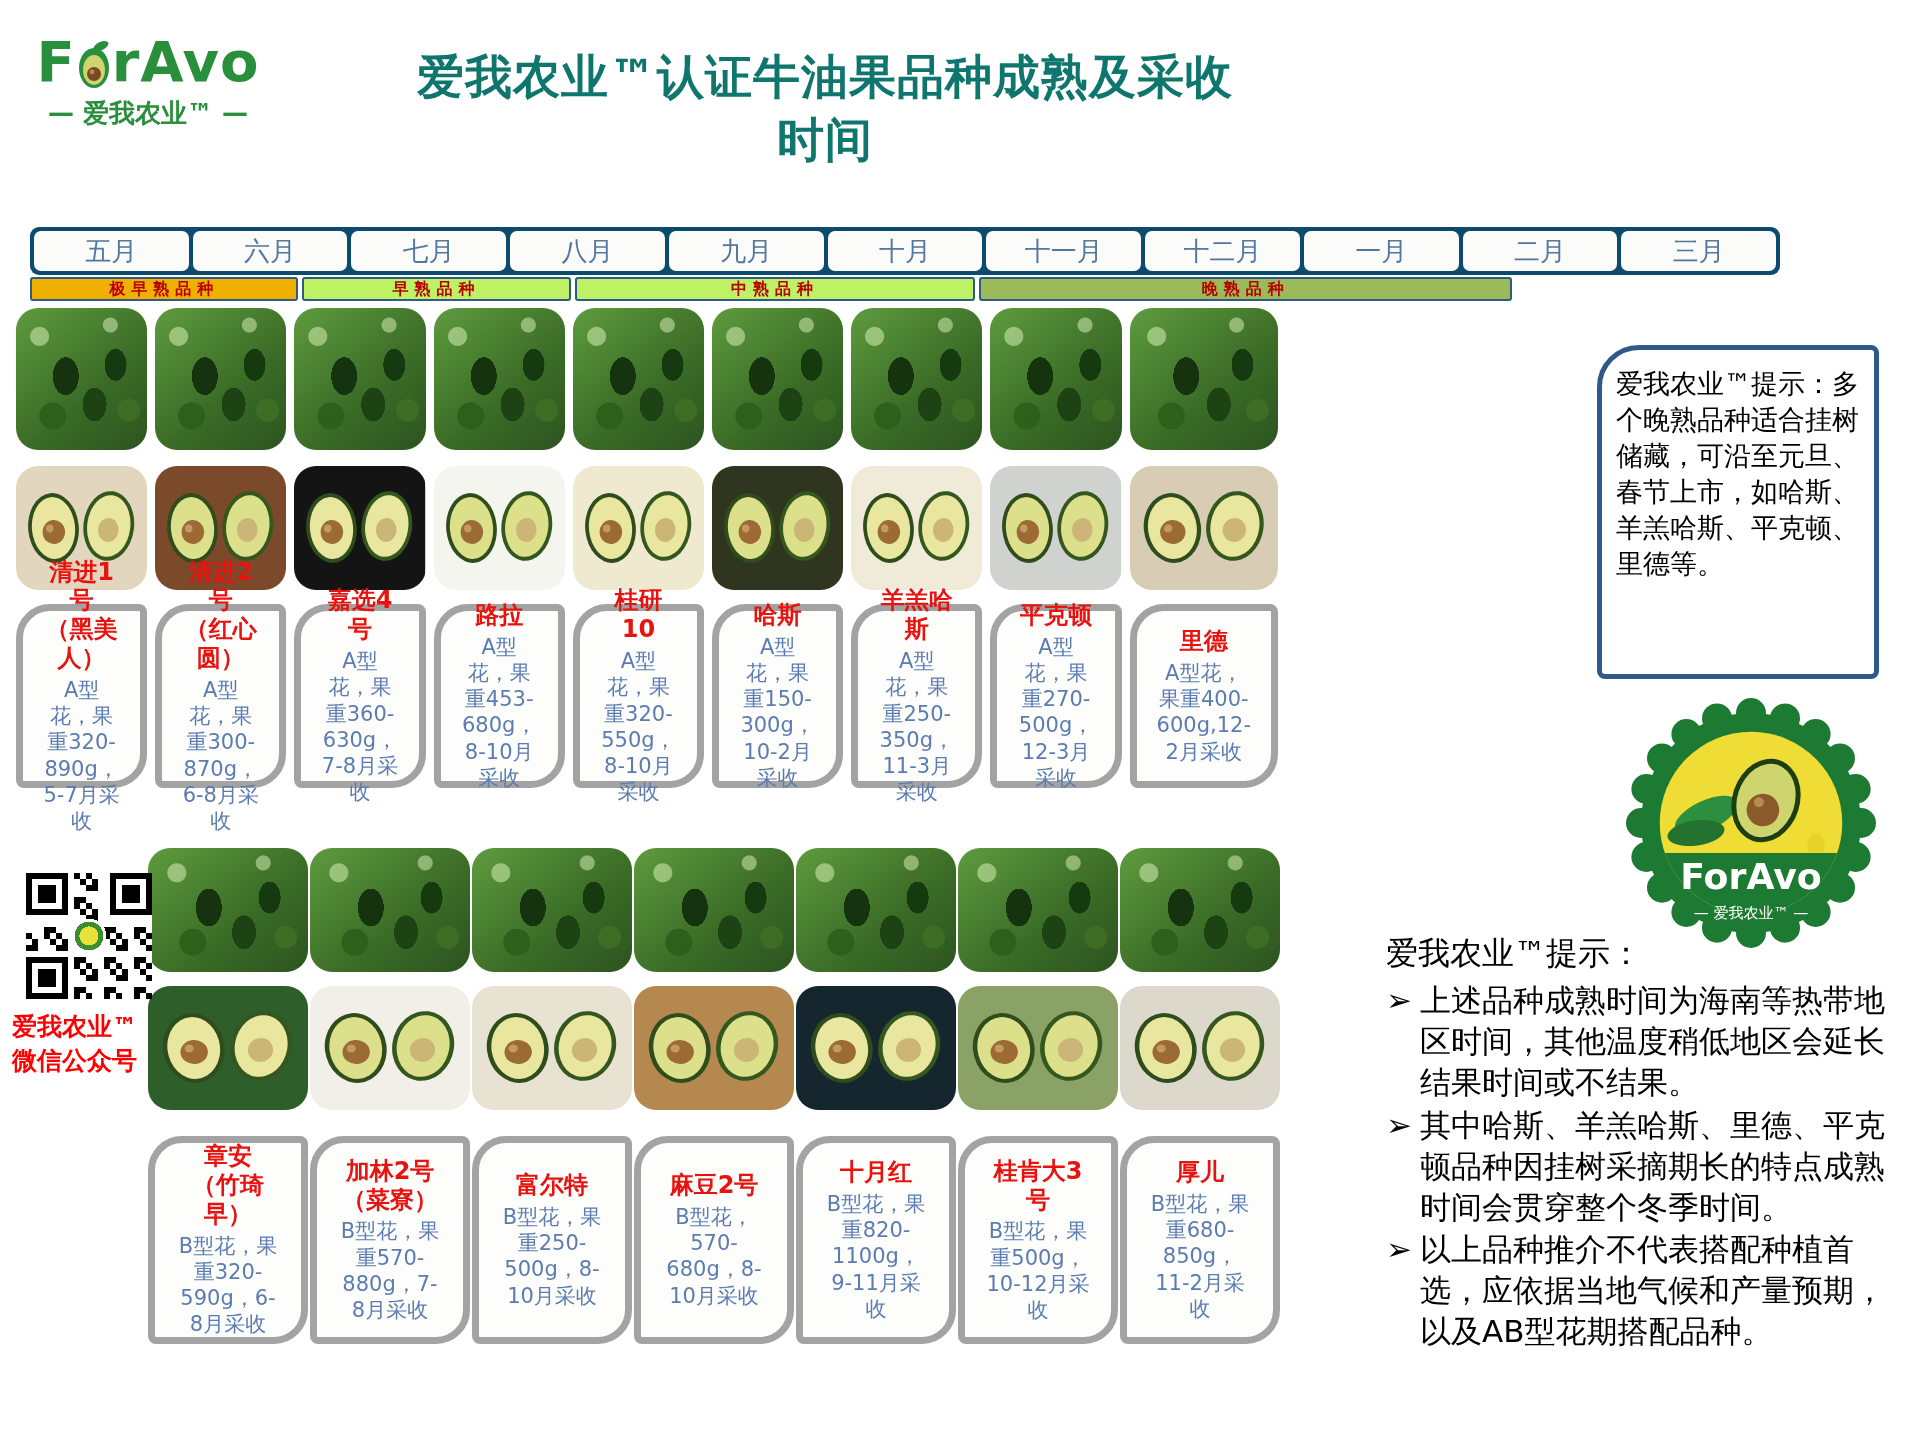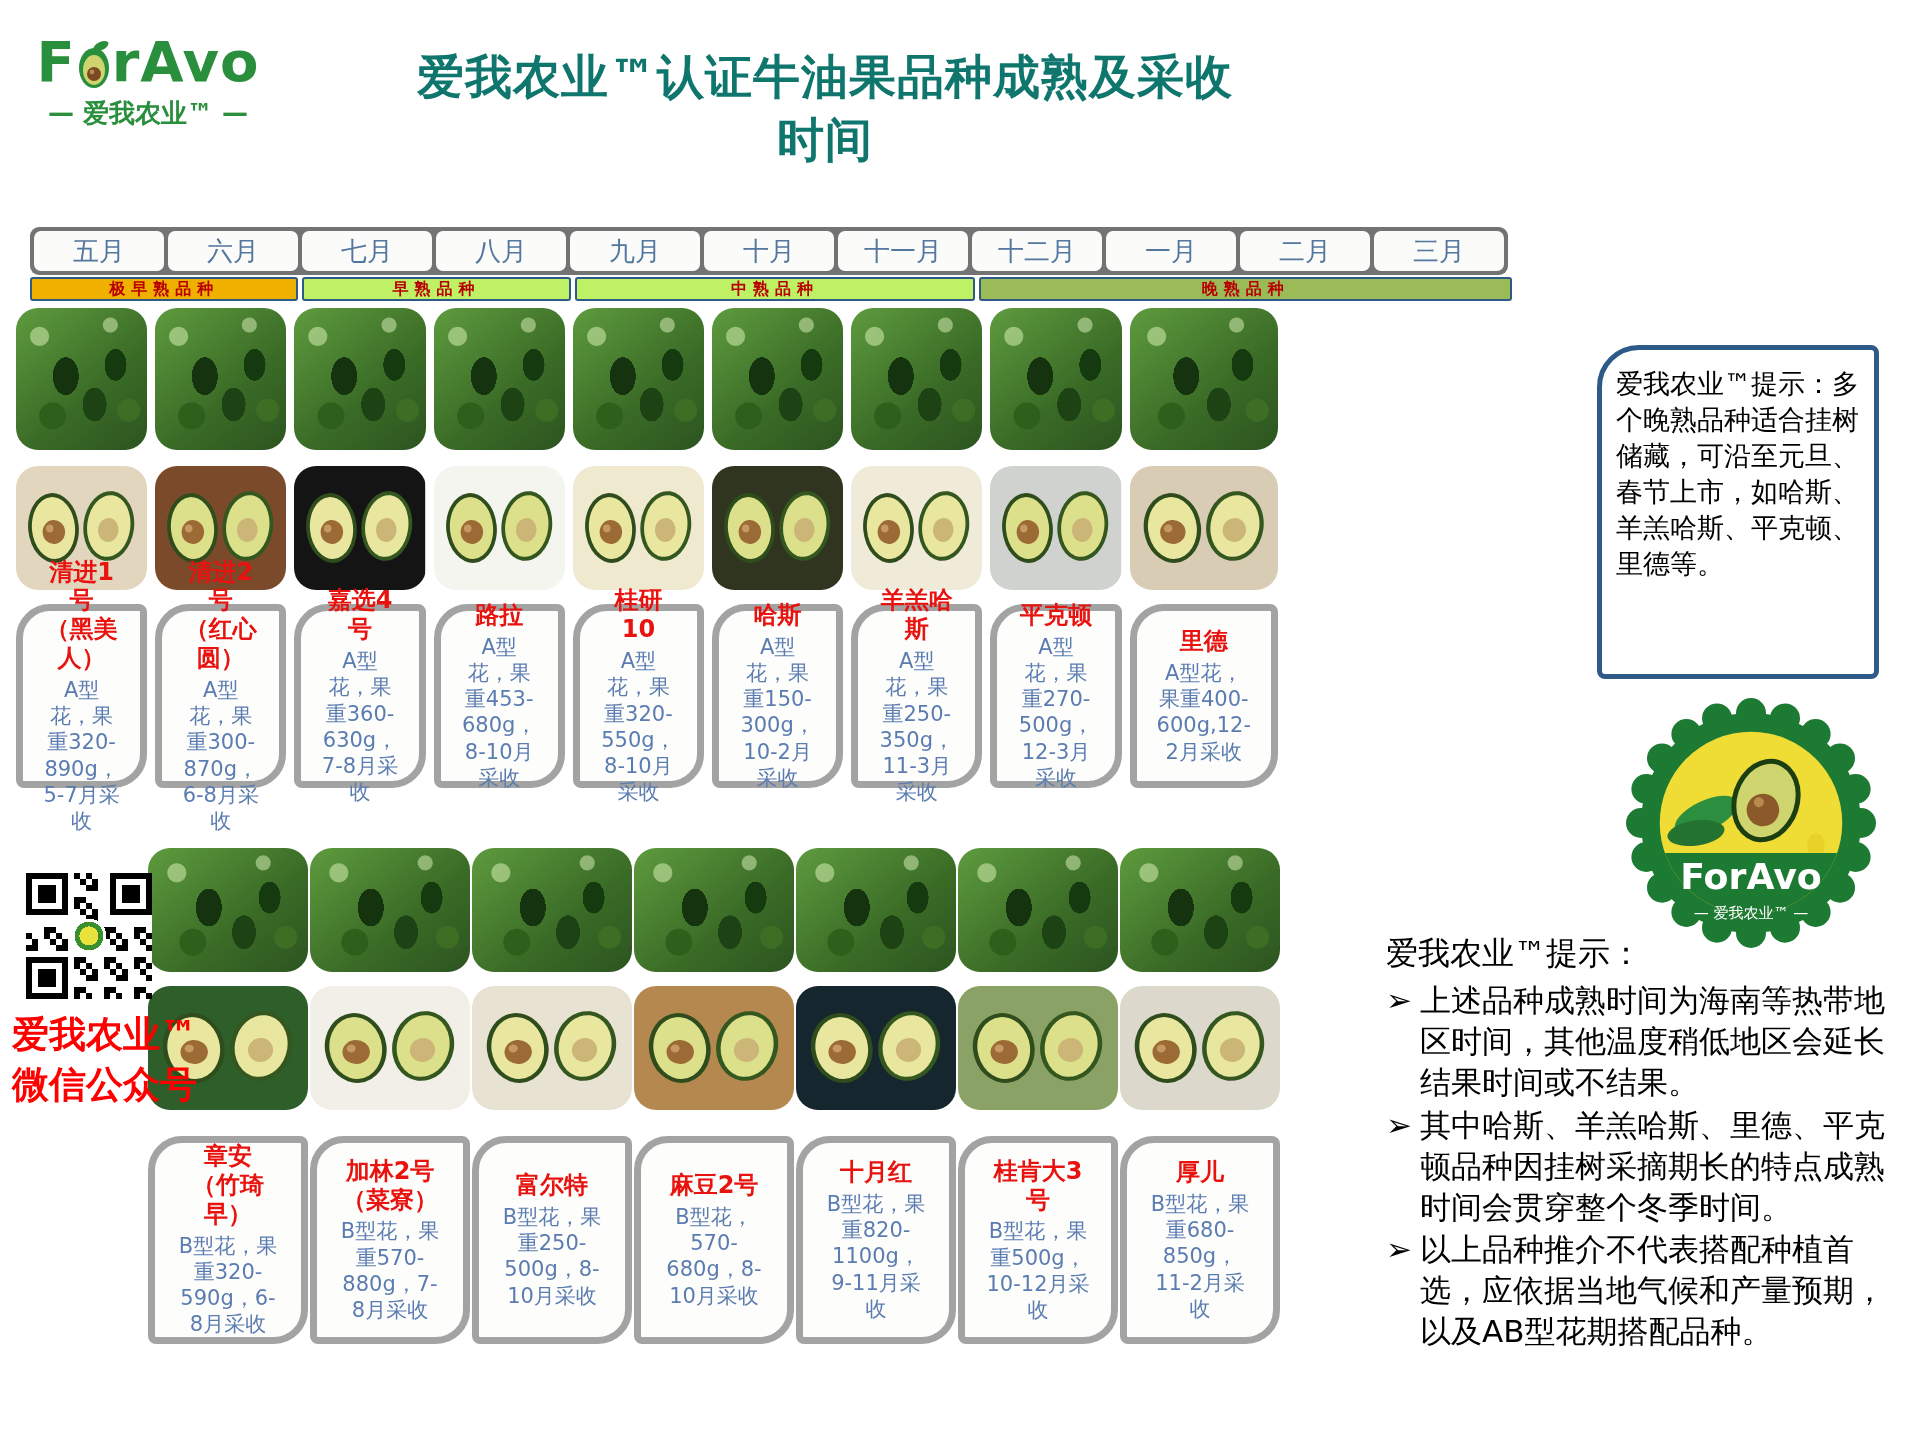--- a/index.html
+++ b/index.html
@@ -7,21 +7,21 @@
   .slide{position:relative;width:1920px;height:1440px;background:#fff;outline:1px solid #c8c8c8;overflow:hidden;margin:0 auto;}
 
   
   .logo{position:absolute;left:28px;top:34px;width:240px;text-align:center;color:#2a8f3c;}
   .logo-text{font-size:56px;font-weight:bold;letter-spacing:1px;line-height:1;display:flex;align-items:center;justify-content:center;}
   .logo-text svg{margin:0 1px -6px 1px;}
   .logo-sub{font-size:26px;font-weight:bold;margin-top:6px;white-space:nowrap;}
   .page-title{position:absolute;left:400px;top:46px;width:850px;text-align:center;font-size:47px;font-weight:900;color:#0f766e;letter-spacing:1px;}
 
   
-  .months{position:absolute;left:30px;top:227px;width:1478px;height:48px;background:#737373;border-radius:9px;display:flex;gap:4px;padding:4px;}
+  .months{position:absolute;left:30px;top:227px;width:1750px;height:48px;background:#0c4a6e;border-radius:9px;display:flex;gap:4px;padding:4px;}
   .month-cell{flex:1;background:#fbfbf9;border-radius:7px;display:flex;align-items:center;justify-content:center;font-size:26px;color:#54779f;}
   .cats{position:absolute;left:30px;top:277px;width:1482px;height:24px;display:flex;gap:4px;}
   .cat{border:2px solid #2e5a87;border-radius:3px;display:flex;align-items:center;justify-content:center;font-size:16px;font-weight:bold;color:#b80000;letter-spacing:6px;overflow:hidden;}
 
   
   .vgrid{position:absolute;display:grid;}
   #top-varieties{left:16px;top:308px;width:1262px;grid-template-columns:repeat(9,1fr);gap:8px;}
   #bottom-varieties{left:148px;top:848px;width:1132px;grid-template-columns:repeat(7,1fr);gap:2px;}
   .vcol{display:flex;flex-direction:column;}
   .ph{border-radius:22px;overflow:hidden;}
@@ -48,21 +48,21 @@
 
   
   .note-box{position:absolute;left:1597px;top:345px;width:282px;height:334px;border:5px solid #2e5a87;
             border-radius:42px 8px 8px 8px;background:#fff;padding:16px 14px;color:#000;font-size:27px;line-height:1.33;}
 
   
   .badge{position:absolute;left:1626px;top:698px;width:250px;height:250px;}
 
   
   .qr{position:absolute;left:26px;top:873px;width:126px;height:126px;}
-  .qr-label{position:absolute;left:12px;top:1010px;width:240px;color:#ff0000;font-weight:bold;font-size:37px;line-height:1.35;}
+  .qr-label{position:absolute;left:12px;top:1010px;width:240px;color:#ff0000;font-weight:bold;font-size:25px;line-height:1.35;}
 
   
   .tips{position:absolute;left:1386px;top:932px;width:528px;color:#000;}
   .tips-title{font-size:32px;margin-bottom:4px;}
   .tips ul{list-style:none;margin:0;padding:0;}
   .tips li{display:flex;font-size:31px;line-height:1.32;margin-bottom:2px;}
   .tips .bullet{flex:0 0 34px;}
 </style>
 </head>
 <body>

